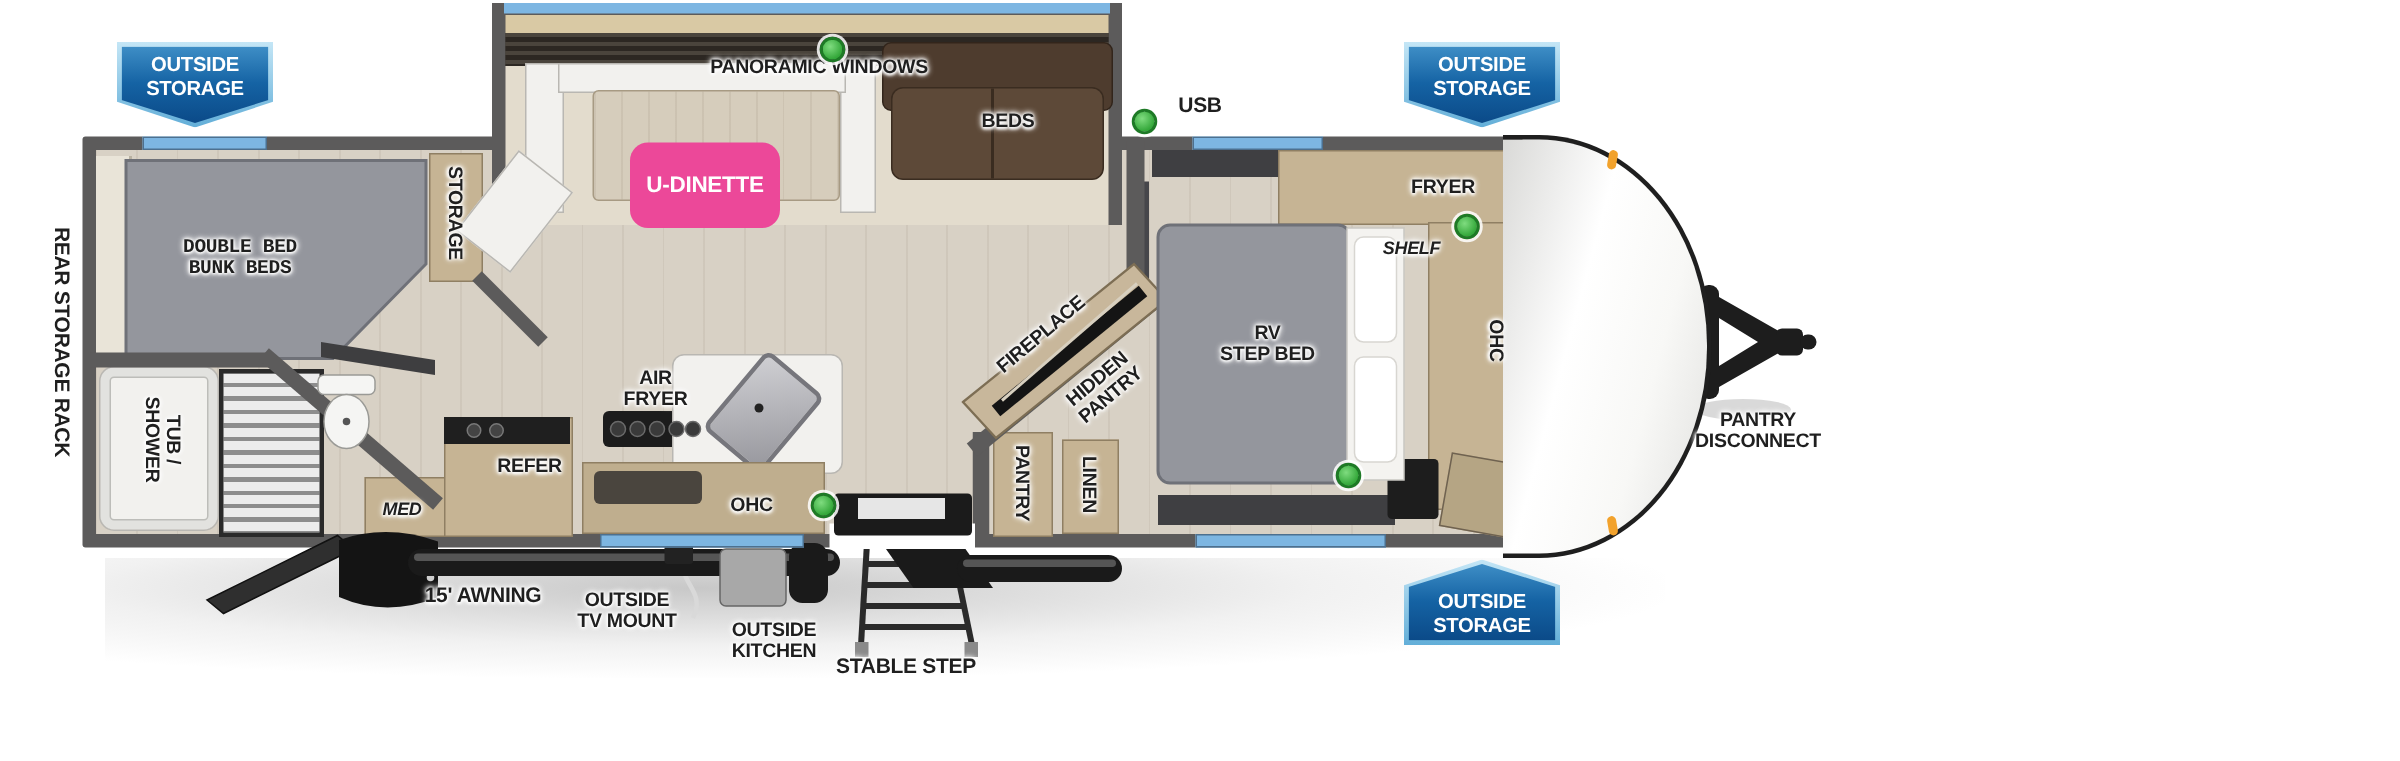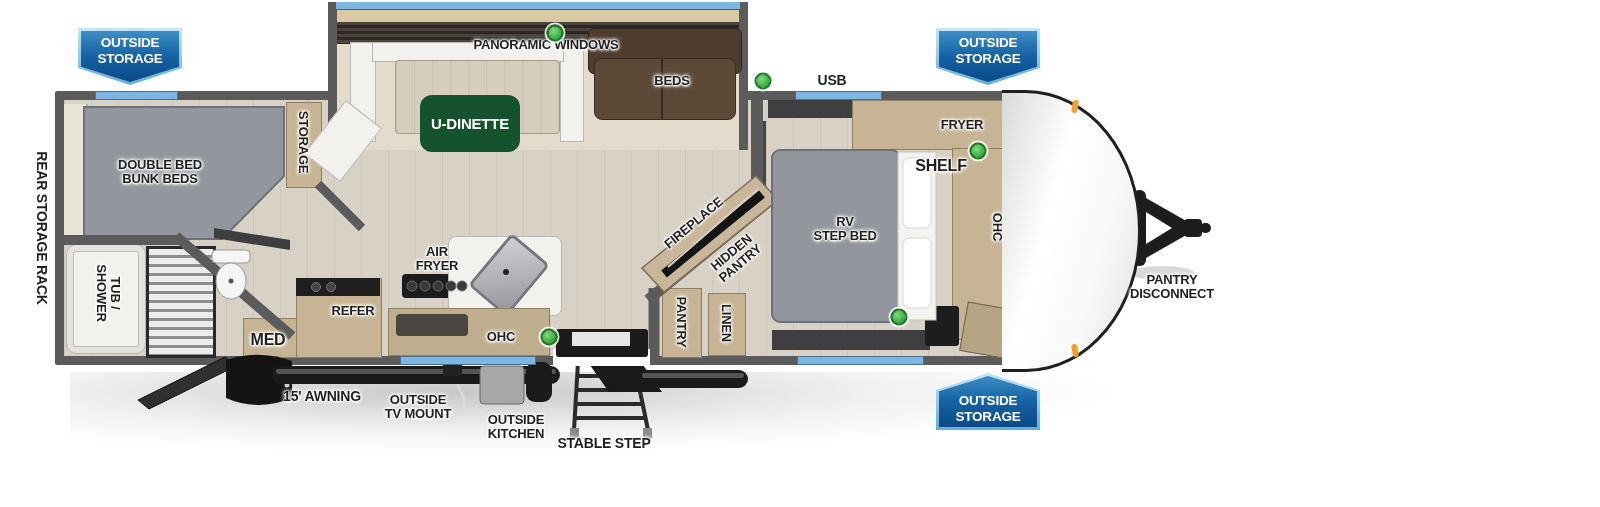--- a/index.html
+++ b/index.html
@@ -6,21 +6,21 @@
   .stage{position:relative;width:1600px;height:507px;background:#ffffff;overflow:hidden;
          font-family:"Liberation Sans",sans-serif;}
   
   .lbl{position:absolute;transform:translate(-50%,-50%);z-index:7;
        font-weight:700;font-size:13px;line-height:1.08;color:#1f1f1f;
        text-align:center;white-space:pre-line;letter-spacing:-0.2px;pointer-events:none;
        text-shadow:0 0 2px #fff,0 0 3px #fff,0 0 4px #fff,0 0 5px #fff,0 1px 2px #fff;}
   .v{transform:translate(-50%,-50%) rotate(90deg);}
   .diag{transform:translate(-50%,-50%) rotate(-40deg);}
   .big{font-size:14px;}
-  .sm{font-size:16px;}
+  .sm{font-size:12px;font-style:italic;}
   
   .body-shell{position:absolute;left:55px;top:91px;width:960px;height:274px;
               background:#5c5b5b;z-index:2;border-radius:2px;}
   .body-floor{position:absolute;left:9px;top:9px;right:9px;bottom:9px;
               background:#d8d1c5;
               background-image:repeating-linear-gradient(90deg,rgba(90,70,50,0.07) 0 1px,transparent 1px 27px);}
   .slide{position:absolute;left:328px;top:2px;width:420px;height:148px;background:#5c5b5b;z-index:3;}
   .slide-floor{position:absolute;left:9px;right:9px;top:42px;bottom:0;background:#e3dccd;}
   .slide-blue{position:absolute;left:8px;right:8px;top:0;height:7px;background:#7db6e2;}
   .slide-valance{position:absolute;left:9px;right:9px;top:8px;height:12px;background:#d9c9a4;}
@@ -48,21 +48,21 @@
   
   .badge{position:absolute;width:104px;height:57px;z-index:9;}
   .badge-outer,.badge-inner{position:absolute;}
   .badge-outer{inset:0;background:linear-gradient(180deg,#c4e6f6,#62aed8);}
   .badge-inner{inset:3px;background:linear-gradient(180deg,#3e8ec6 0%,#1563a4 48%,#0b4a88 100%);}
   .pt-down{clip-path:polygon(0 0,100% 0,100% 70%,50% 100%,0 70%);}
   .pt-up{clip-path:polygon(0 100%,0 30%,50% 0,100% 30%,100% 100%);}
   .badge-text{position:absolute;left:0;right:0;color:#fff;font-weight:700;font-size:13.5px;
               line-height:1.15;text-align:center;white-space:pre-line;letter-spacing:-0.2px;}
   
-  .udin{position:absolute;left:420px;top:95px;width:100px;height:57px;background:#14532d;
+  .udin{position:absolute;left:420px;top:95px;width:100px;height:57px;background:#ec4899;
         border-radius:12px;color:#fff;display:flex;align-items:center;justify-content:center;
         font-weight:700;font-size:15px;z-index:7;letter-spacing:-0.2px;}
   .stripes{background:#ececec;border:3px solid #2a2a2a;
            background-image:repeating-linear-gradient(180deg,#ececec 0 6px,#8d8d8d 6px 9px);}
   svg{position:absolute;left:0;top:0;z-index:5;}
 </style>
 </head>
 <body>
 
 <div class="stage">
@@ -204,23 +204,23 @@
     </div>
 
   <div class="dot" style="left:555px;top:33px;"></div>
   <div class="dot" style="left:763px;top:81px;"></div>
   <div class="dot" style="left:978px;top:151px;"></div>
   <div class="dot" style="left:549px;top:337px;"></div>
   <div class="dot" style="left:899px;top:317px;"></div>
 
   <div class="lbl" style="left:546px;top:45px;">PANORAMIC WINDOWS</div>
   <div class="lbl" style="left:672px;top:81px;">BEDS</div>
-  <div class="lbl big" style="left:800px;top:81px;margin-left:32px;">USB</div>
+  <div class="lbl big" style="left:800px;top:70px;">USB</div>
   <div class="lbl v" style="left:303px;top:142px;">STORAGE</div>
-  <div class="lbl" style="left:160px;top:172px;">DOUBLE BED
+  <div class="lbl" style="left:160px;top:172px;font-family:Liberation Mono, monospace;">DOUBLE BED
 BUNK BEDS</div>
   <div class="lbl v big" style="left:41px;top:228px;">REAR STORAGE RACK</div>
   <div class="lbl v" style="left:108px;top:293px;">TUB /
 SHOWER</div>
   <div class="lbl sm" style="left:268px;top:340px;">MED</div>
   <div class="lbl" style="left:339px;top:311px;margin-left:14px;">REFER</div>
   <div class="lbl" style="left:437px;top:259px;">AIR
 FRYER</div>
   <div class="lbl" style="left:501px;top:337px;">OHC</div>
   <div class="lbl diag" style="left:694px;top:223px;">FIREPLACE</div>

